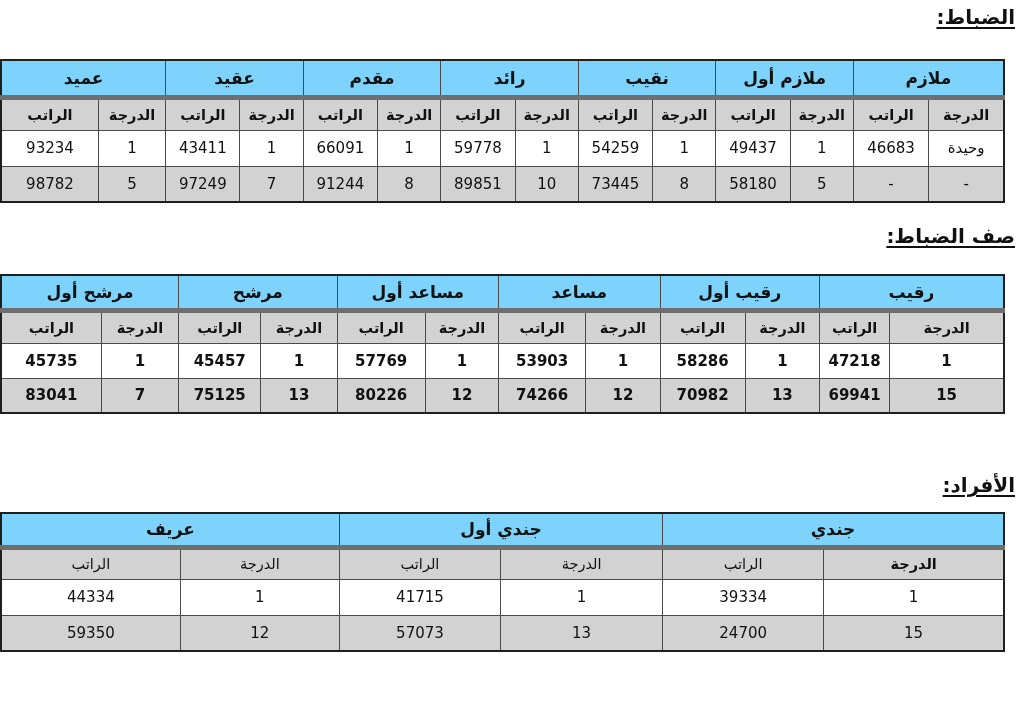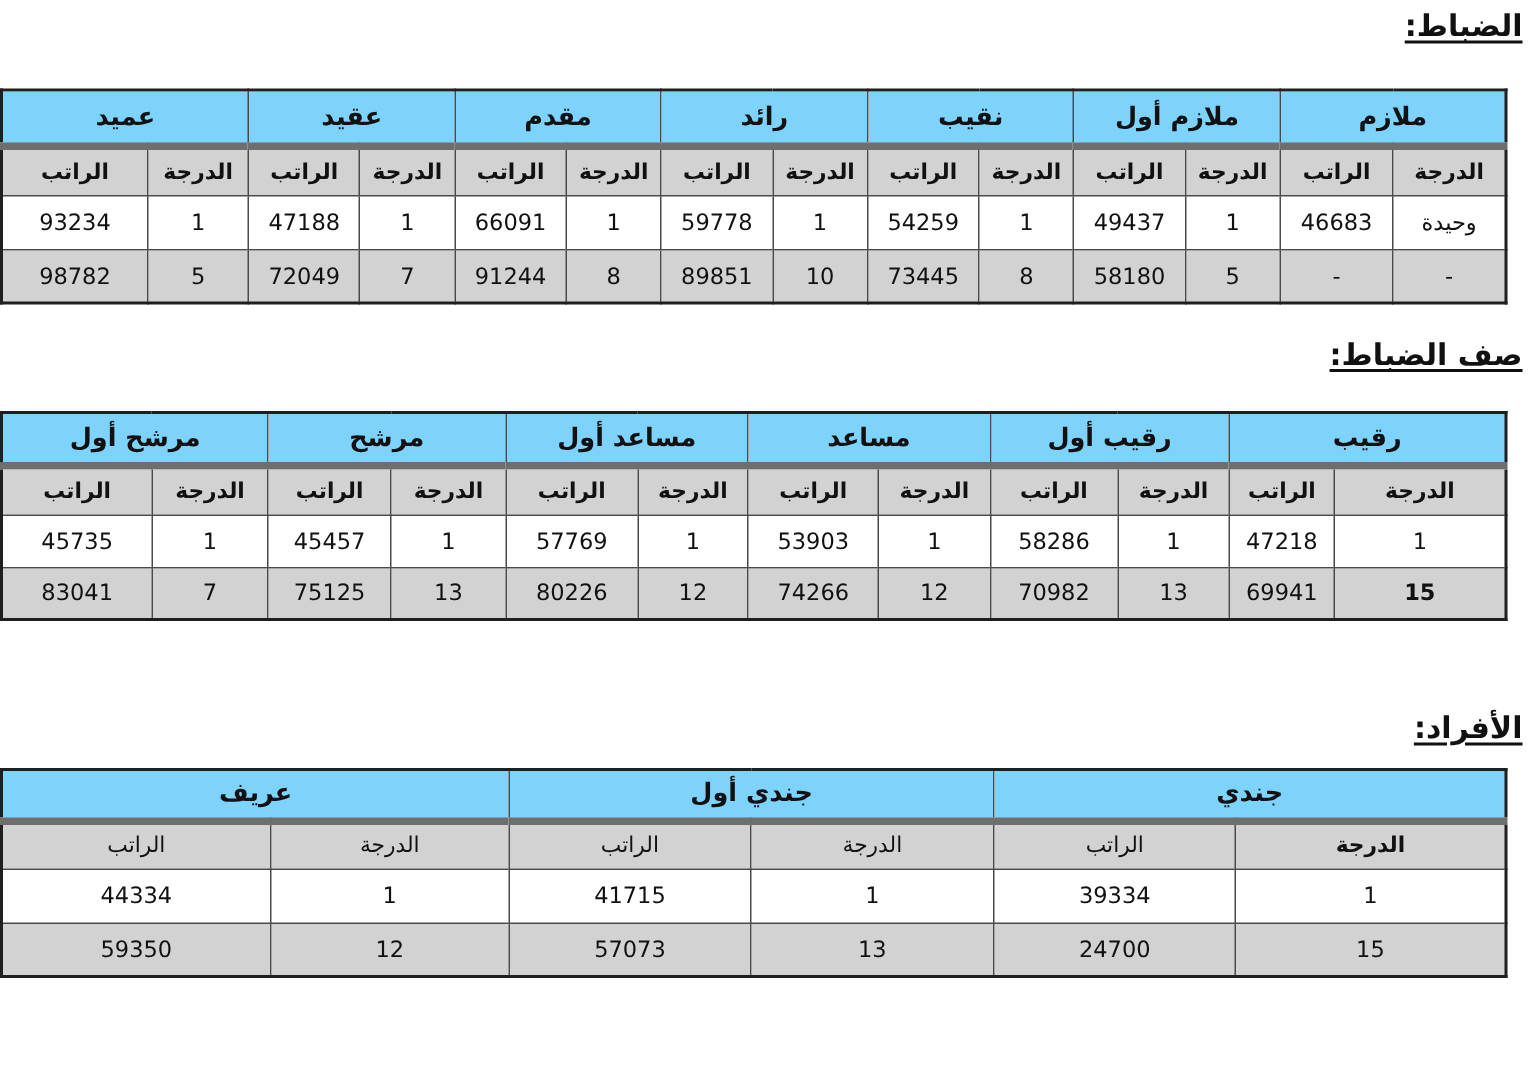--- a/index.html
+++ b/index.html
@@ -43,21 +43,21 @@
   tbody tr.row-alt td{background:var(--fill);}
   
   .section[data-section="2"] .sub-row th{font-weight:normal;}
   .bold-emph{font-weight:bold !important;}
   
   .section[data-section="0"] .section-title{padding-top:4px;}
   .section[data-section="0"] .salary-table{margin-top:28px;}
   .section[data-section="1"] .section-title{margin-top:20px;}
   .section[data-section="1"] .salary-table{margin-top:24px;}
   .section[data-section="1"] .rank-row th{height:35px;}
-  .section[data-section="1"] tbody tr td{height:35px;}
+  .section[data-section="1"] tbody tr td{height:35px;font-weight:bold;}
   .section[data-section="2"] .section-title{margin-top:58px;}
   .section[data-section="2"] .salary-table{margin-top:13px;}
   .section[data-section="2"] .rank-row th{height:34px;}
   .section[data-section="2"] .sub-row th{height:32px;}
   .section[data-section="2"] tbody tr td{height:36px;}
 </style>
 </head>
 <body>
 
 <div class="page">
@@ -114,37 +114,37 @@
             <td>46683</td>
             <td>1</td>
             <td>49437</td>
             <td>1</td>
             <td>54259</td>
             <td>1</td>
             <td>59778</td>
             <td>1</td>
             <td>66091</td>
             <td>1</td>
-            <td>47188</td>
+            <td>43411</td>
             <td>1</td>
             <td>93234</td>
           </tr>
           <tr class="row-alt">
             <td>-</td>
             <td>-</td>
             <td>5</td>
             <td>58180</td>
             <td>8</td>
             <td>73445</td>
             <td>10</td>
             <td>89851</td>
             <td>8</td>
             <td>91244</td>
             <td>7</td>
-            <td>72049</td>
+            <td>97249</td>
             <td>5</td>
             <td>98782</td>
           </tr>
         </tbody>
       </table>
   </div>
 
   <div class="section" data-section="1">
     <h2 class="section-title">صف الضباط:</h2>
     <table class="salary-table">

